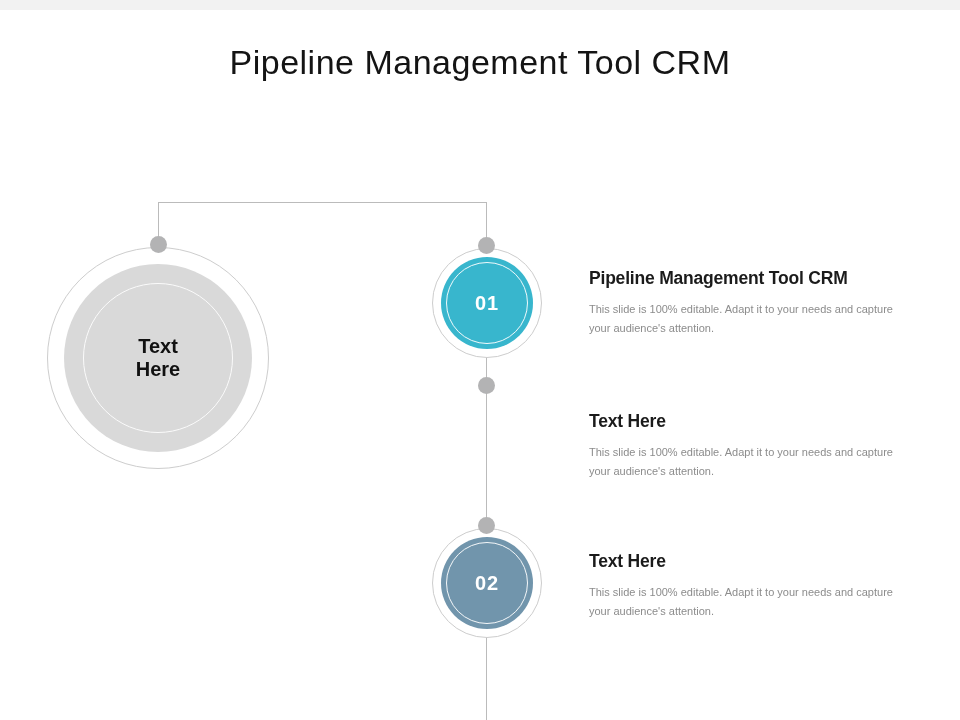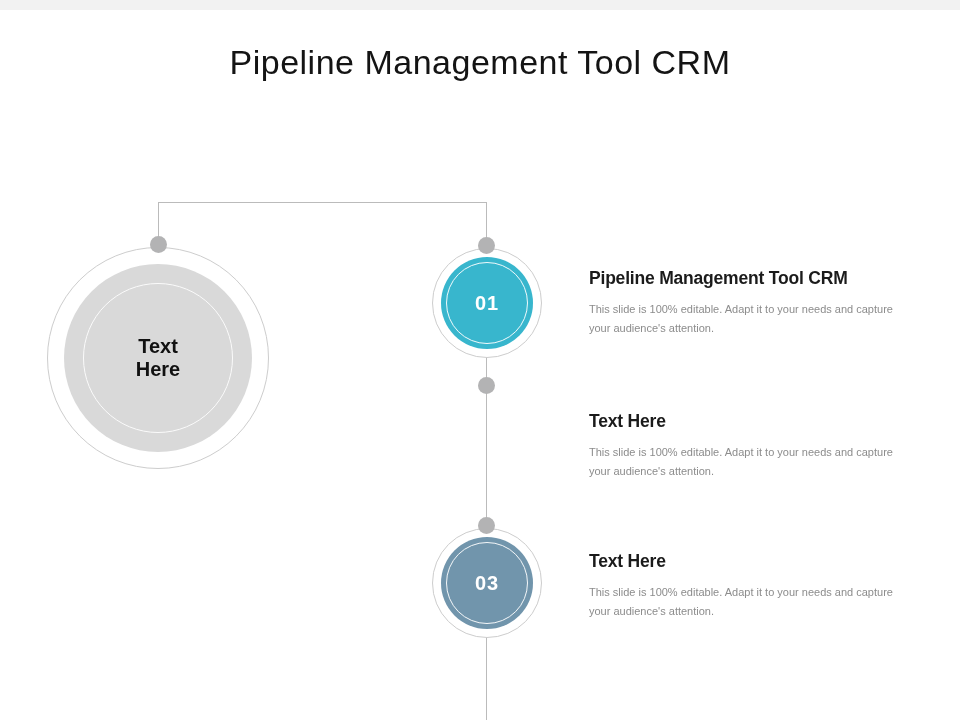--- a/index.html
+++ b/index.html
@@ -74,21 +74,21 @@
 
   <div class="step-outer step1">
     <div class="step-inner" style="background: rgb(56, 182, 205);">
       <div class="step-ring"></div>
       <div class="step-number">01</div>
     </div>
   </div>
   <div class="step-outer step3">
     <div class="step-inner" style="background: rgb(113, 149, 172);">
       <div class="step-ring"></div>
-      <div class="step-number">03</div>
+      <div class="step-number">02</div>
     </div>
   </div>
 
   <div class="dot dot-feature" style="background: rgb(179, 179, 180);"></div>
   <div class="dot dot-step1" style="background: rgb(179, 179, 180);"></div>
   <div class="dot dot-step2" style="background: rgb(179, 179, 180);"></div>
   <div class="dot dot-step3" style="background: rgb(179, 179, 180);"></div>
 
   <div class="block block1">
     <h3 style="color: rgb(27, 27, 27);">Pipeline Management Tool CRM</h3>

